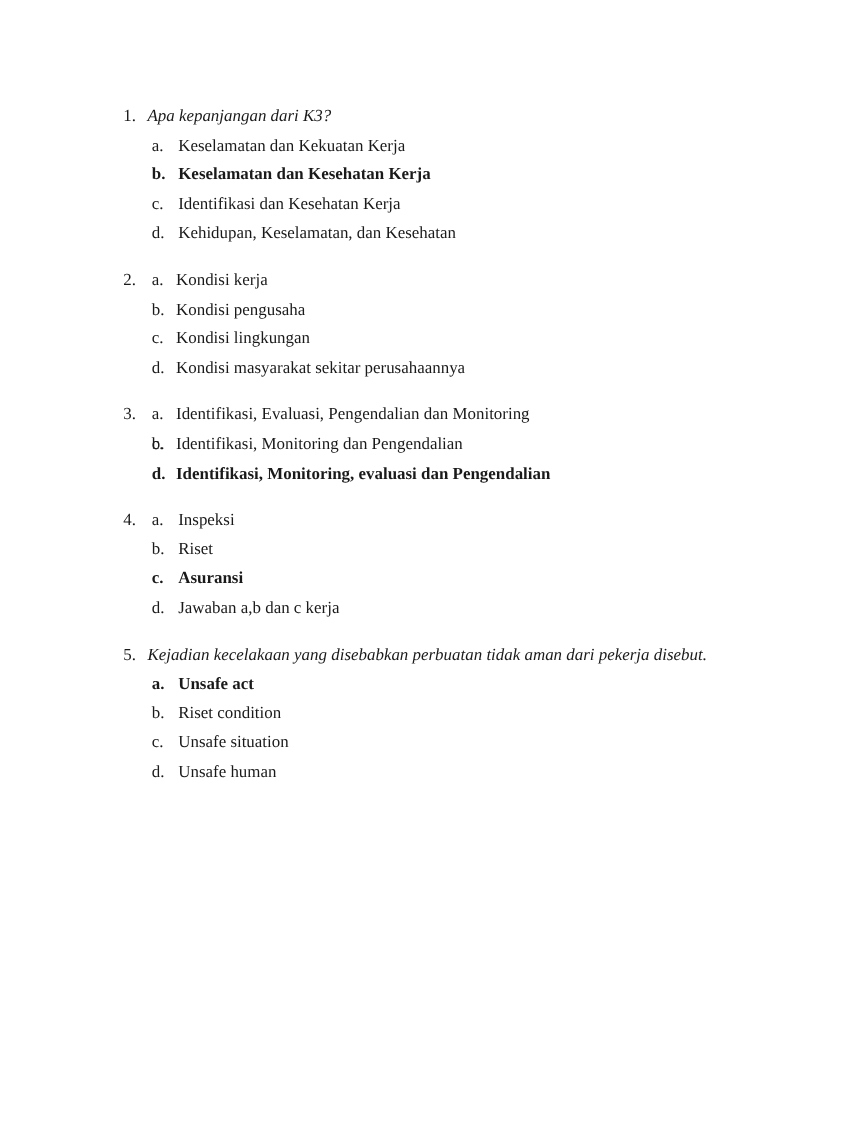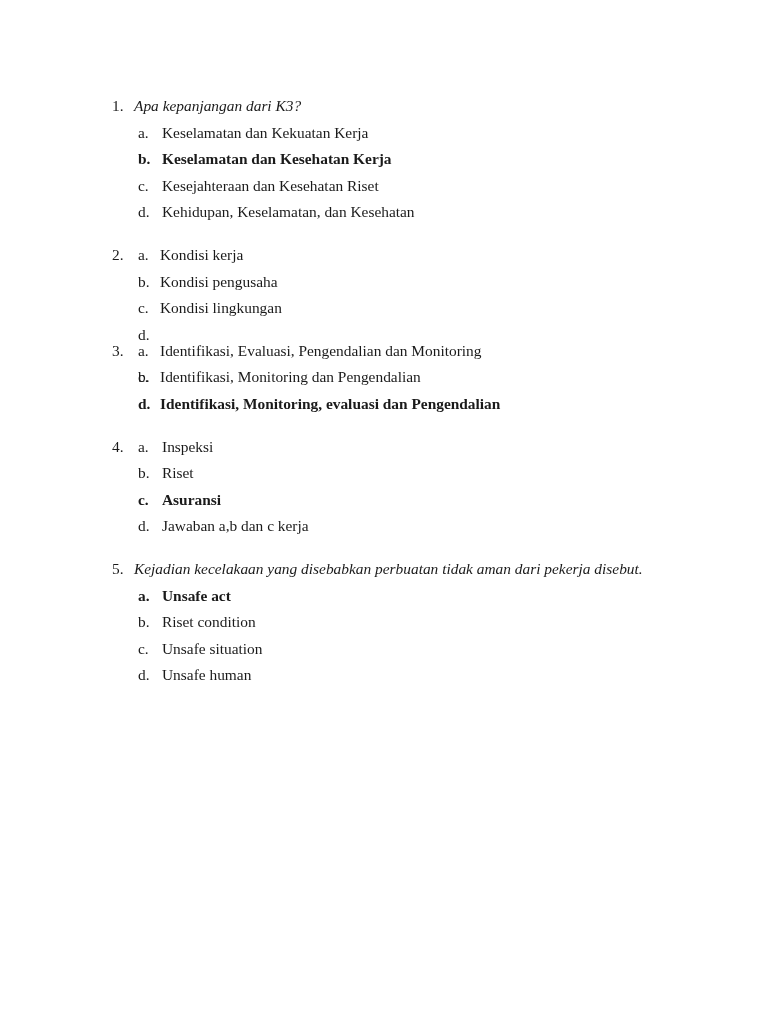--- a/index.html
+++ b/index.html
@@ -95,31 +95,31 @@
 </head>
 <body>
 
 <div class="page">
   <ol class="quiz-list" id="quiz-list">
       <li class="question-block">
         <div class="question-line"><span class="question-number">1.</span><span class="question-text">Apa kepanjangan dari K3?</span></div>
         <ul class="option-list wide-gap">
           <li class="option-item"><span class="option-marker">a.</span><span class="option-text">Keselamatan dan Kekuatan Kerja</span></li>
           <li class="option-item is-correct"><span class="option-marker">b.</span><span class="option-text">Keselamatan dan Kesehatan Kerja</span></li>
-          <li class="option-item"><span class="option-marker">c.</span><span class="option-text">Kesejahteraan dan Kesehatan Riset</span></li>
+          <li class="option-item"><span class="option-marker">c.</span><span class="option-text">Identifikasi dan Kesehatan Kerja</span></li>
           <li class="option-item"><span class="option-marker">d.</span><span class="option-text">Kehidupan, Keselamatan, dan Kesehatan</span></li>
         </ul>
       </li>
       <li class="question-block">
         <div class="question-line"><span class="question-number">2.</span></div>
         <ul class="option-list">
           <li class="option-item"><span class="option-marker">a.</span><span class="option-text">Kondisi kerja</span></li>
           <li class="option-item"><span class="option-marker">b.</span><span class="option-text">Kondisi pengusaha</span></li>
           <li class="option-item"><span class="option-marker">c.</span><span class="option-text">Kondisi lingkungan</span></li>
-          <li class="option-item"><span class="option-marker">d.</span></li>
+          <li class="option-item"><span class="option-marker">d.</span><span class="option-text">Kondisi masyarakat sekitar perusahaannya</span></li>
         </ul>
       </li>
       <li class="question-block">
         <div class="question-line"><span class="question-number">3.</span></div>
         <ul class="option-list">
           <li class="option-item"><span class="option-marker">a.</span><span class="option-text">Identifikasi, Evaluasi, Pengendalian dan Monitoring</span></li>
           <li class="option-item"><span class="option-marker">b.</span></li>
           <li class="option-item"><span class="option-marker">c.</span><span class="option-text">Identifikasi, Monitoring dan Pengendalian</span></li>
           <li class="option-item is-correct"><span class="option-marker">d.</span><span class="option-text">Identifikasi, Monitoring, evaluasi dan Pengendalian</span></li>
         </ul>

